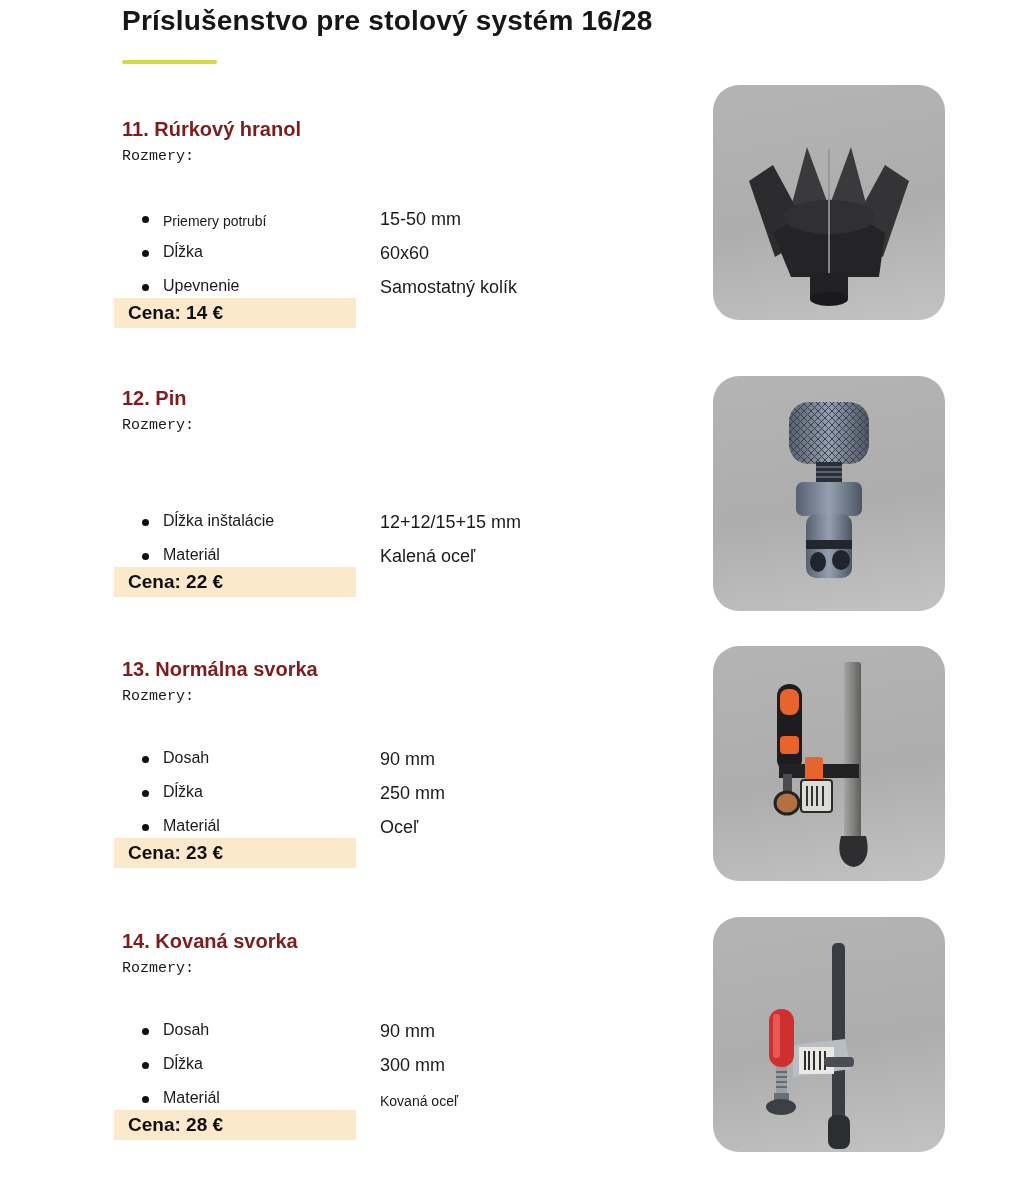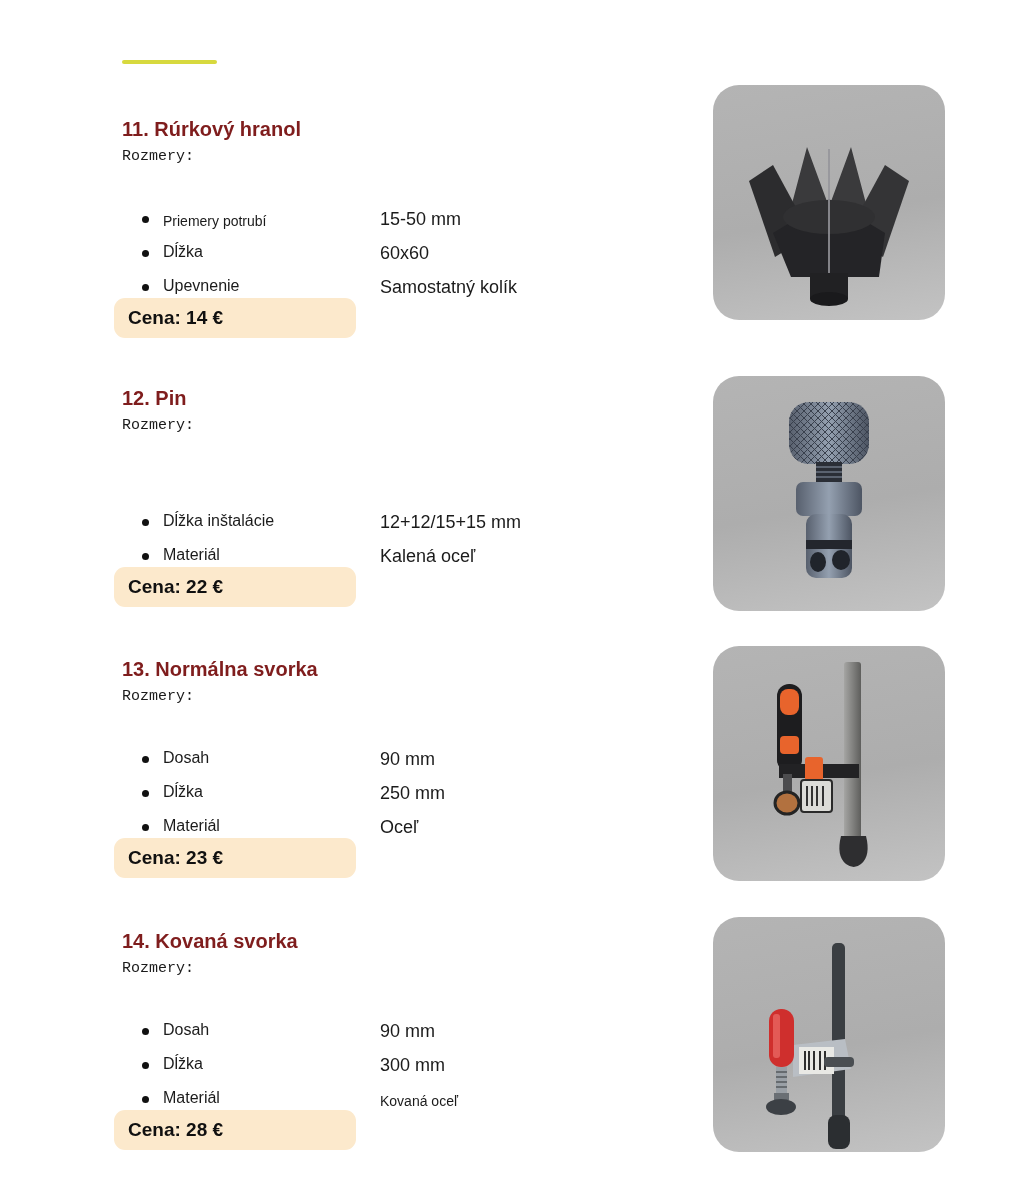--- a/index.html
+++ b/index.html
@@ -23,22 +23,22 @@
   .spec-row { position:absolute; left:0; width:480px; height:30px;margin-top:25px; }
   .spec-row.r0 { top:74px; }
   .spec-row.r1 { top:108px; }
   .spec-row.r2 { top:142px; }
   .bullet { position:absolute; left:20px; top:7px; width:7px; height:7px; border-radius:50%; background:#111; }
   .spec-label { position:absolute; left:41px; top:0; font-size:16px; color:#1b1b1b; white-space:nowrap; }
   .spec-value { position:absolute; left:258px; top:0; font-size:18px; color:#1b1b1b; white-space:nowrap; }
   .sm { font-size:14px; top:4px; }
 
   .price-badge {
-    position:absolute; left:-8px; top:188px; width:242px; height:40px;
-    background:#fce9cc; border-radius:11px;
+    position:absolute; left:-8px; top:188px; width:242px; height:30px;
+    background:#fce9cc; border-radius:0;
     display:flex; align-items:center; padding-left:14px;
     font-size:19px; font-weight:bold; color:#101010;
   }
 
   .pimg {
     position:absolute; left:713px; width:232px; height:235px; border-radius:26px;
     background:linear-gradient(170deg,#b4b4b4 0%,#adadad 55%,#c3c3c3 100%);
     overflow:hidden;
   }
   .pimg svg { display:block; width:232px; height:235px; }
@@ -49,20 +49,21 @@
     color:#ffffff; -webkit-text-stroke:1.6px #c6c6c6;
     text-shadow:0 0 1px #d6d6d6;
     white-space:nowrap;
   }
 </style>
 </head>
 <body>
 
 <div class="page">
 
+  <h1 class="page-title">Príslušenstvo pre stolový systém 16/28</h1>
   <div class="title-underline"></div>
 
   <section class="product" style="top:110px;">
     <h2 class="product-title">11. Rúrkový hranol</h2>
     <p class="dim-label">Rozmery:</p>
     <div class="spec-row r0">
       <span class="bullet"></span>
       <span class="spec-label sm">Priemery potrubí</span>
       <span class="spec-value">15-50 mm</span>
     </div>

